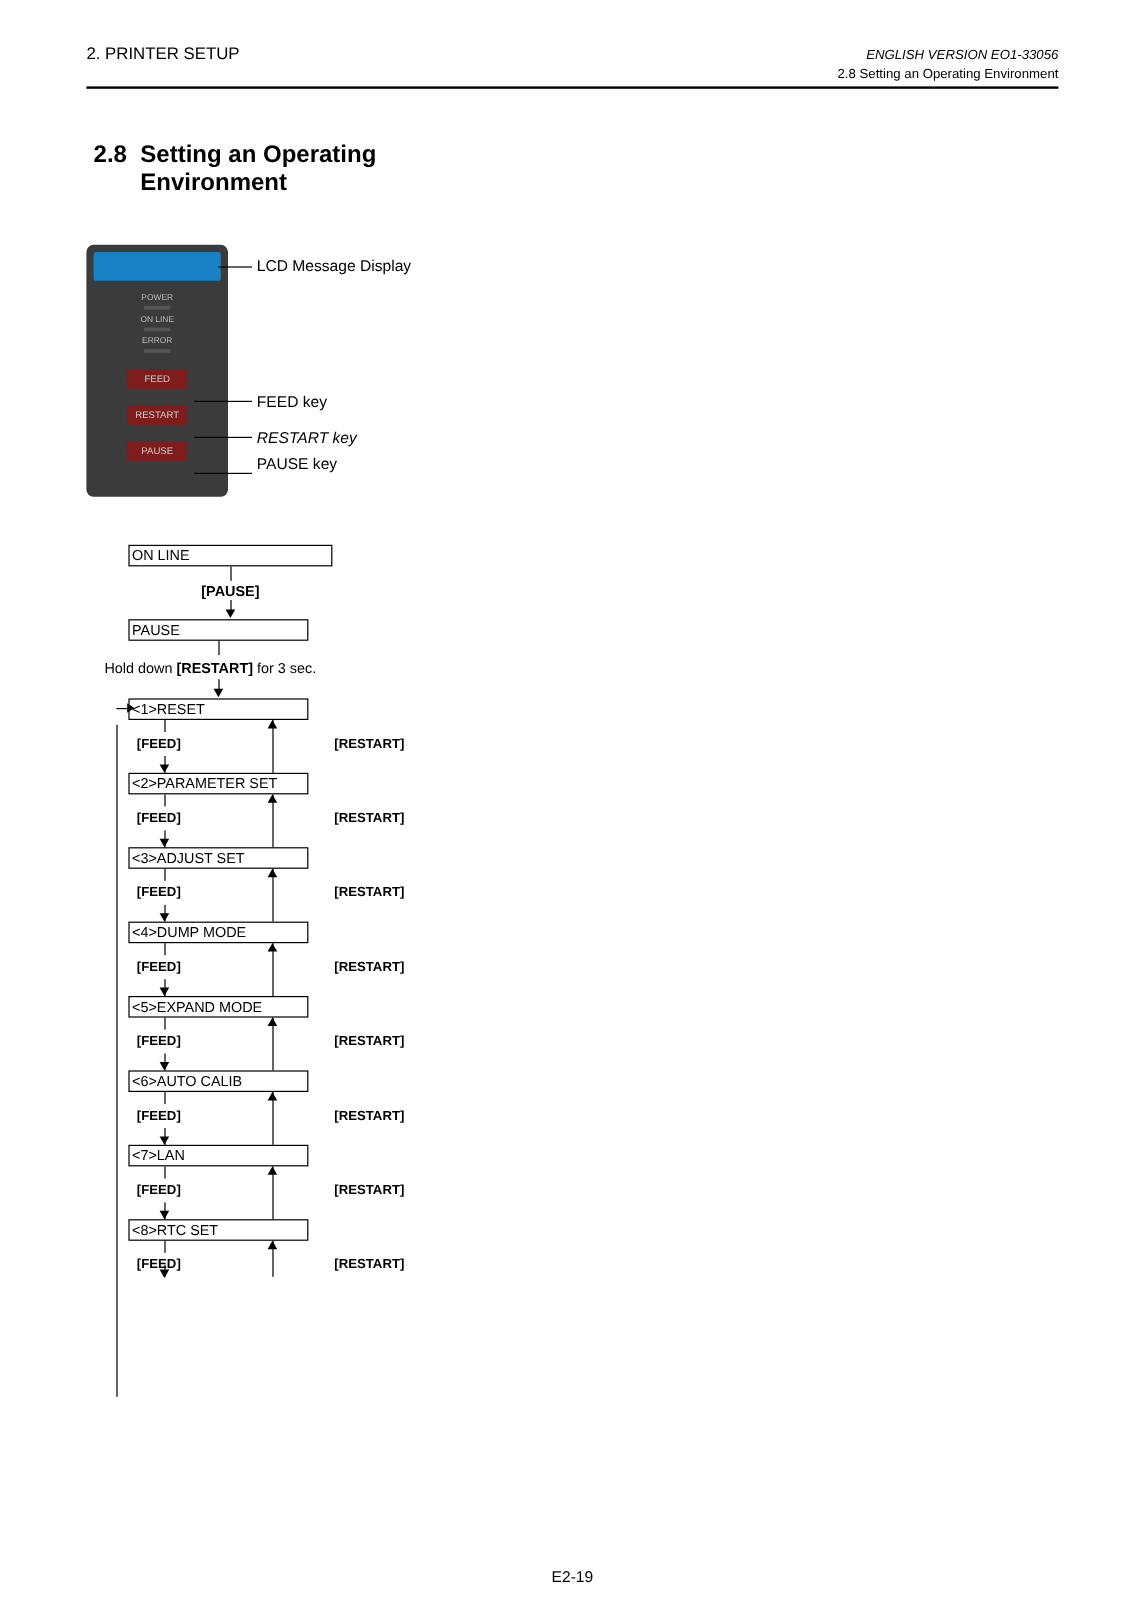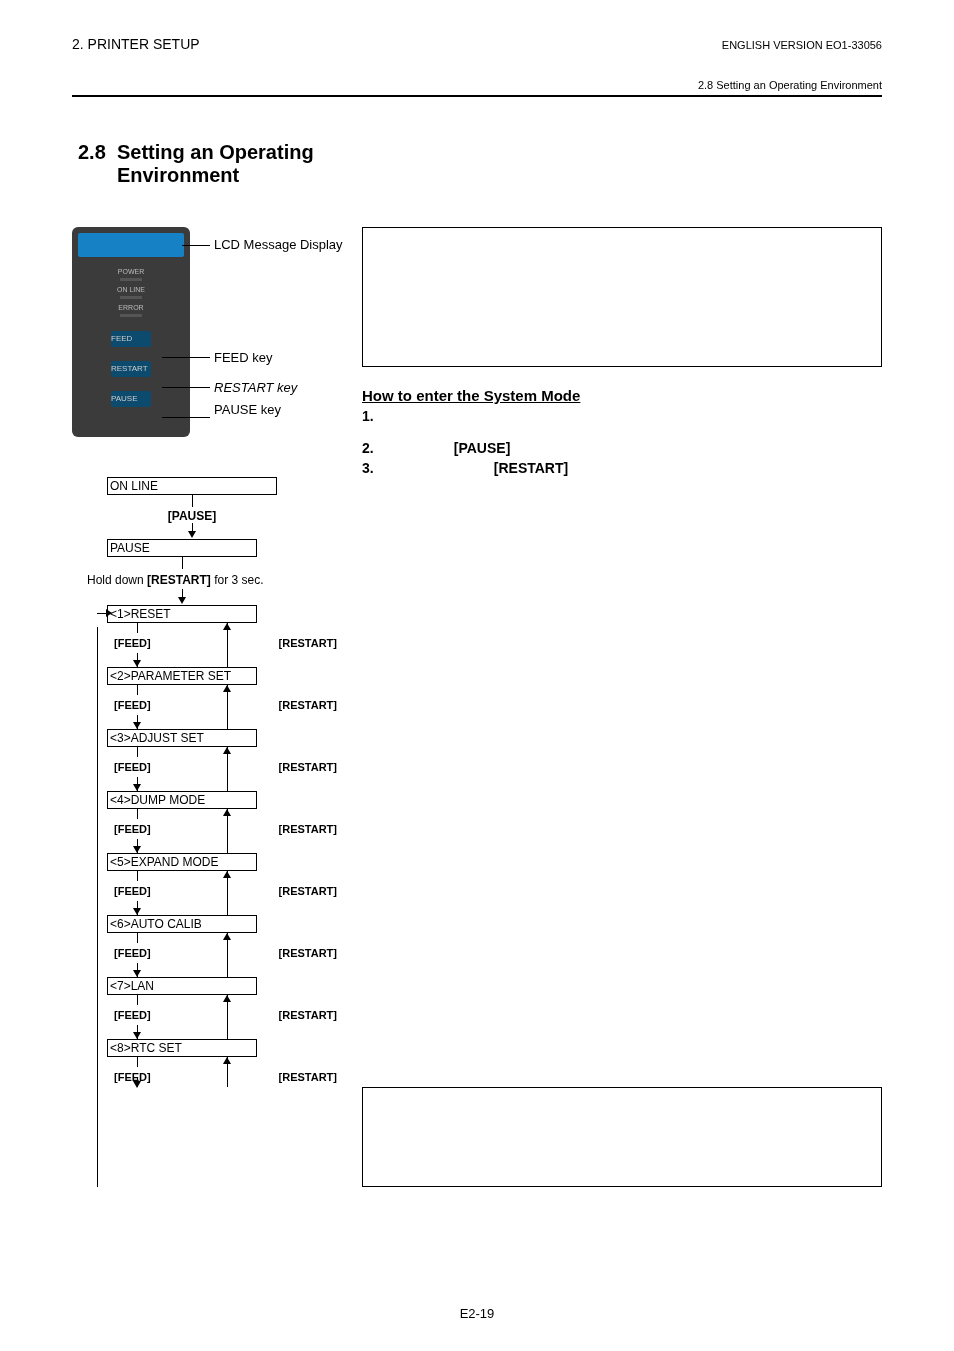--- a/index.html
+++ b/index.html
@@ -24,21 +24,22 @@
   }
   .header-left {
     font-weight: normal;
     font-size: 14px;
   }
   .header-right {
     text-align: right;
     font-size: 11px;
   }
   .version {
-    margin-bottom: 28px;
+    margin-bottom: 4px;
+    font-style: italic;
   }
   .hr {
     border: none;
     border-top: 2px solid #000;
     margin-top: 4px;
   }
   .section-title {
     font-size: 20px;
     font-weight: bold;
     margin-top: 44px;
@@ -118,24 +119,25 @@
   .led-line {
     margin: 1px 0;
   }
   .led-bar {
     width: 22px;
     height: 3px;
     background: #555;
     margin: 1px auto 4px auto;
   }
   .btn {
-    background: #0c4a6e;
+    background: #7f1d1d;
     color: #ccc;
     font-size: 8px;
-    width: 40px;
+    text-align: center;
+    width: 50px;
     height: 16px;
     line-height: 16px;
     margin: 14px auto 0 auto;
     border-radius: 2px;
   }
   .callout {
     position: absolute;
     font-size: 13px;
     white-space: nowrap;
   }
@@ -364,35 +366,16 @@
           <div class="feed-lbl">[FEED]</div>
           <div class="restart-lbl">[RESTART]</div>
           <div style="position:absolute;left:30px;top:20px;width:1px;height:10px;background:#000;"></div>
           <div class="conn-ah conn-ah-down" style="position:absolute;left:26px;top:24px;"></div>
         </div>
 
         <div style="position:absolute;left:25px;top:150px;width:1px;height:560px;background:#000;"></div>
       </div>
     </div>
 
-    <div class="right-col">
-      <div class="right-box"></div>
-      <div class="howto-title">How to enter the System Mode</div>
-      <div class="step">
-        <span class="step-num">1.</span>
-      </div>
-      <div class="step" style="margin-top:16px;">
-        <span class="step-num">2.</span>
-        <span style="display:inline-block;width:60px;"></span>
-        <span class="step-key">[PAUSE]</span>
-      </div>
-      <div class="step">
-        <span class="step-num">3.</span>
-        <span style="display:inline-block;width:100px;"></span>
-        <span class="step-key">[RESTART]</span>
-      </div>
-
-      <div class="right-box2"></div>
-    </div>
   </div>
 
   <div class="footer">E2-19</div>
 </div>
 
 </body></html>

